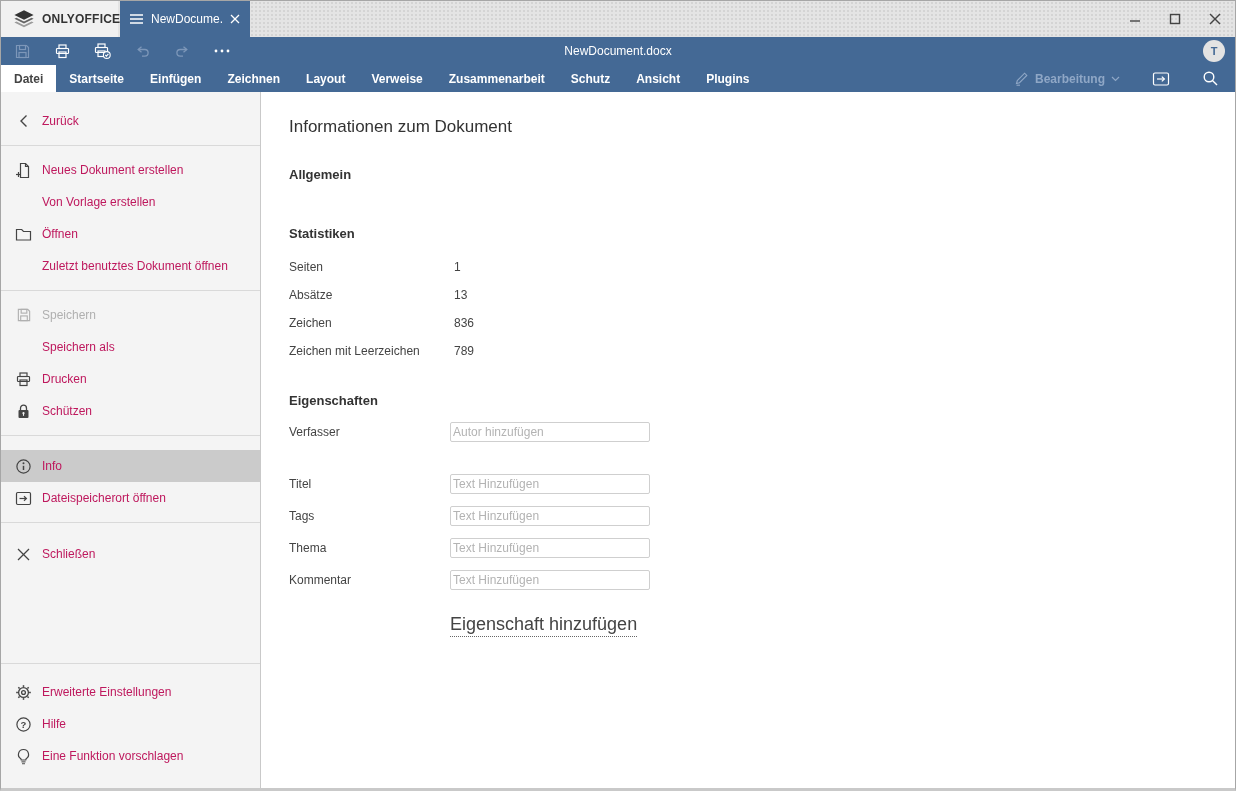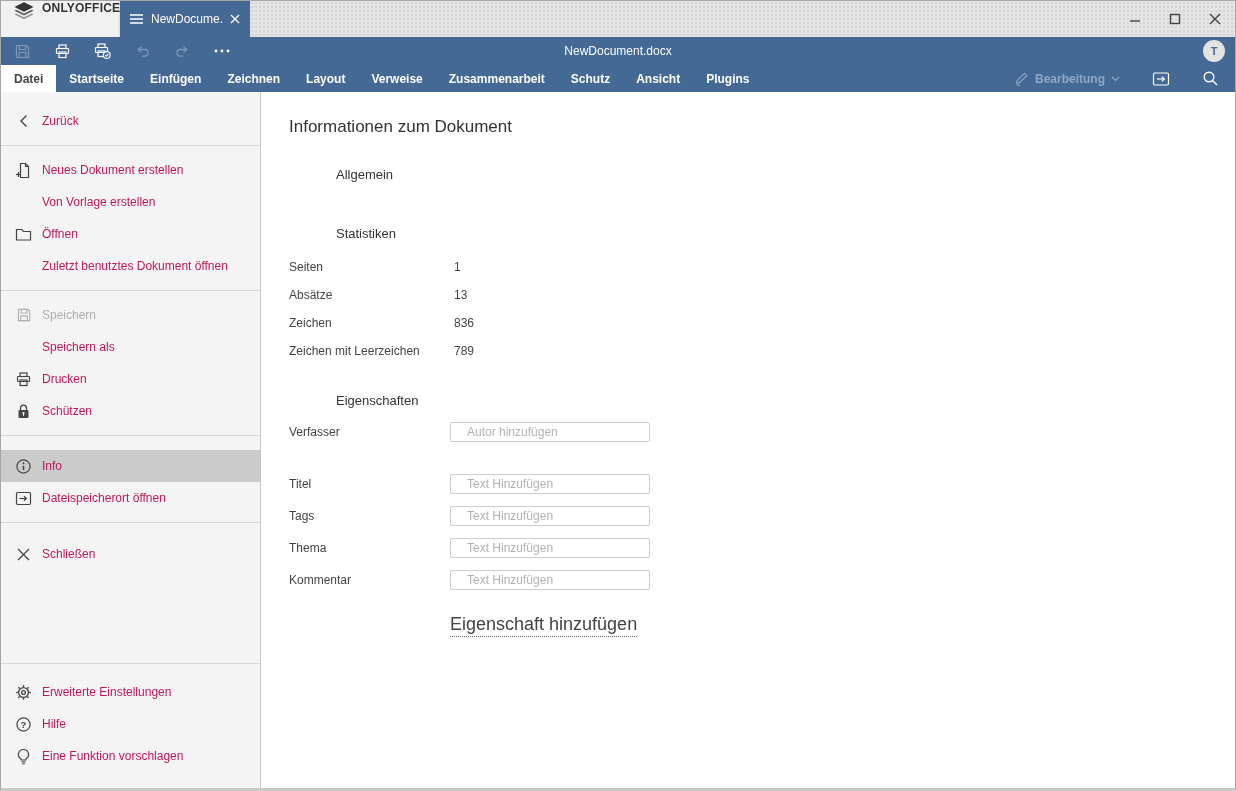--- a/index.html
+++ b/index.html
@@ -6,21 +6,21 @@
   html,body { background:#fff; }
   body { font-family:"Liberation Sans", sans-serif; }
   .window {
     width:1236px; height:791px; position:relative;
     border:1px solid #a6a6a6; border-bottom:3px solid #c9c9c9;
     display:flex; flex-direction:column; background:#fff; overflow:hidden;
   }
 
   
   .titlebar { height:36px; display:flex; align-items:stretch; background:#e4e4e4; flex:none; }
-  .brand-box { width:117px; background:#f1f1f1; display:flex; align-items:flex-start; gap:7px; padding-left:12px; flex:none; }
+  .brand-box { width:117px; background:#f1f1f1; display:flex; align-items:center; gap:7px; padding-left:12px; flex:none; }
   .brand-label { font-size:12px; font-weight:bold; color:#333; letter-spacing:.2px; }
   .doc-tab { margin-left:2px; width:130px; background:#446995; color:#fff; display:flex; align-items:center; gap:8px; padding:0 10px; flex:none; cursor:pointer; }
   .doc-tab .tab-label { font-size:12px; white-space:nowrap; overflow:hidden; flex:1; }
   .titlebar-fill { flex:1; background-color:#e4e4e4;
     background-image:radial-gradient(#d4d4d4 1px, transparent 1px); background-size:4px 4px;
     display:flex; justify-content:flex-end; }
   .win-btn { width:40px; height:100%; display:flex; align-items:center; justify-content:center; cursor:pointer; }
 
   
   .toolbar { height:28px; background:#446995; display:flex; align-items:center; padding-left:9px; position:relative; flex:none; }
@@ -43,32 +43,32 @@
   .menu-item.selected { background:#cbcbcb; }
   .menu-item.disabled { color:#b0b0b0; cursor:default; }
   .icon-slot { width:17px; height:17px; flex:none; display:flex; align-items:center; justify-content:center; }
   .divider { height:1px; background:#d9d9d9; margin:8px 0; flex:none; }
   .sb-spacer { flex:1; }
   .sb-bottom { padding-bottom:16px; }
 
   
   .main { flex:1; background:#fff; padding:25px 0 0 28px; color:#444; font-size:12px; overflow:hidden; }
   .page-title { font-size:17px; font-weight:normal; color:#333; }
-  .sec-head { font-size:13px; font-weight:normal; color:#333;margin-left:47px; }
+  .sec-head { font-size:13px; font-weight:bold; color:#333; }
   .sec-general { margin-top:30px; }
   .sec-stats { margin-top:44px; }
   .sec-props { margin-top:28px; }
   .stats-table { margin-top:12px; }
   .stat-row { display:flex; align-items:center; height:28px; }
   .stat-label { width:165px; flex:none; }
   .props-table { margin-top:14px; }
   .prop-row { display:flex; align-items:center; margin-bottom:12px; }
   .prop-label { width:161px; flex:none; }
   .prop-row.gap-after { margin-bottom:32px; }
-  .prop-input { width:200px; height:20px; border:1px solid #cfcfcf; border-radius:2px; padding:0 16px; font-size:12px; color:#0f172a; font-family:"Liberation Sans", sans-serif; background:#fff; outline:none; }
+  .prop-input { width:200px; height:20px; border:1px solid #cfcfcf; border-radius:2px; padding:0 2px; font-size:12px; color:#0f172a; font-family:"Liberation Sans", sans-serif; background:#fff; outline:none; }
   .prop-input::placeholder { color:#b3b3b3; }
   .add-prop { margin-left:161px; margin-top:12px; display:inline-block; font-size:18px; color:#444; border-bottom:1px dotted #666; cursor:pointer; padding-bottom:1px; }
 
   svg { display:block; }
 </style>
 </head>
 <body>
 
 <div class="window">
 

